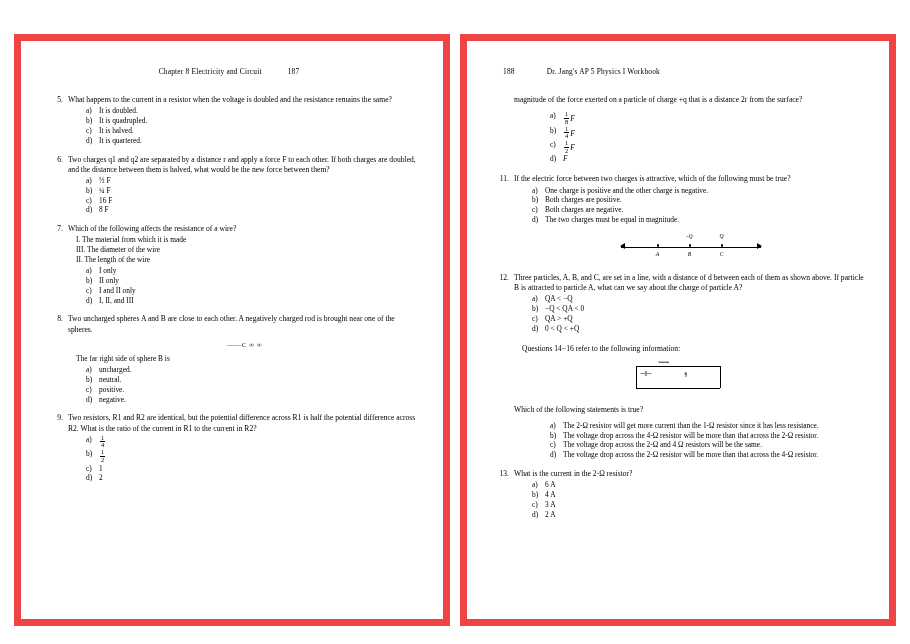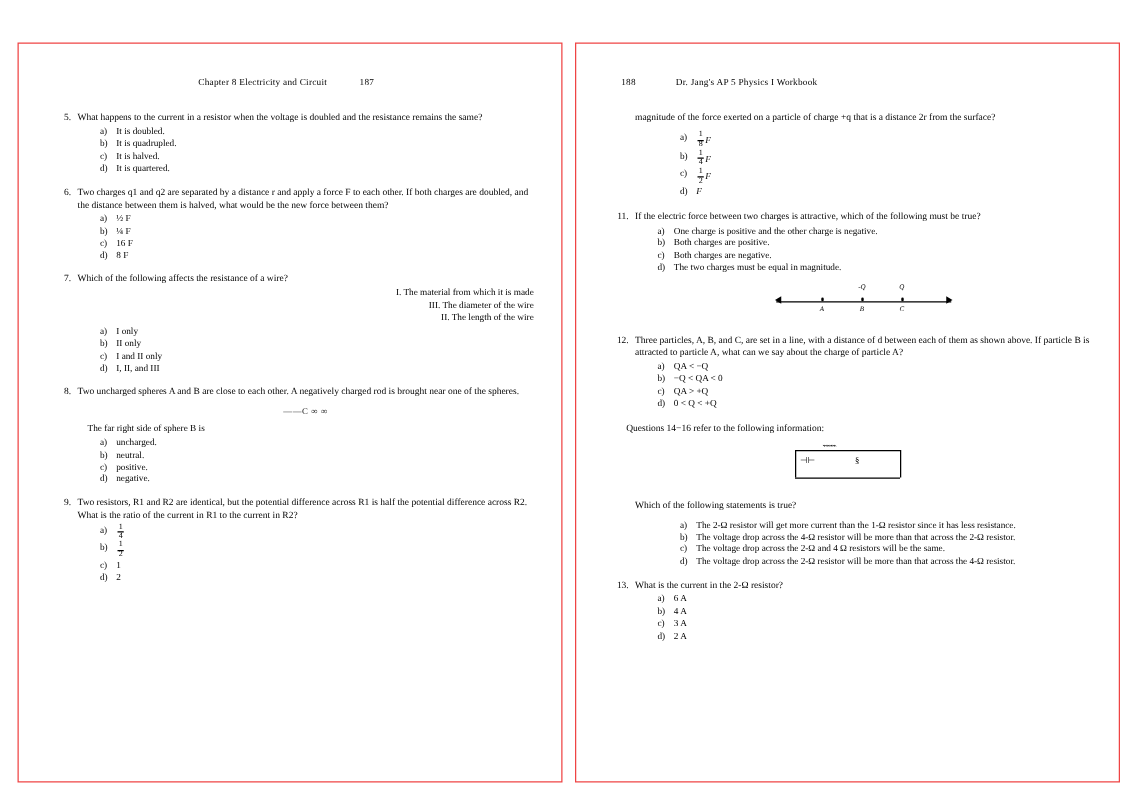--- a/index.html
+++ b/index.html
@@ -18,21 +18,21 @@
     display: flex;
     width: 910px;
     height: 644px;
     box-sizing: border-box;
     padding: 34px 14px 18px 14px;
     gap: 10px;
   }
   .page {
     position: relative;
     flex: 1 1 0;
-    border: 1px solid #ef4444;
+    border: 7px solid #ef4444;
     box-sizing: border-box;
     background: #ffffff;
     padding: 26px 22px 10px 22px;
     overflow: hidden;
   }
   .running-head {
     font-size: 7.4px;
     letter-spacing: 0.2px;
     margin-bottom: 18px;
     height: 10px;
@@ -92,21 +92,20 @@
     width: 13px;
     flex: 0 0 auto;
   }
   .ch-txt {
     flex: 1 1 auto;
   }
   .roman {
     margin: 1px 0 1px 0;
     padding: 0 0 0 8px;
     list-style: none;
-    text-align: right;
   }
   .roman li {
     font-size: 7.4px;
     line-height: 1.33;
   }
   .subnote {
     margin: 3px 0 0 8px;
     font-size: 7.4px;
   }
   .plain-para {
@@ -469,21 +468,21 @@
               </li>
             <li>
                 <span class="ch-lab">d)</span>
                 <span class="ch-txt">0 &lt; Q &lt; +Q</span>
               </li>
           </ul>
         </div>
       </li>
     </ol>
 
-    <div class="sep-note" style="margin-left:18px;">Questions 14−16 refer to the following information:</div>
+    <div class="sep-note" style="margin-left:33px;">Questions 14−16 refer to the following information:</div>
 
     <div class="fig">
       <div class="fig-circuit">
 
         <div class="wire" style="left:38px; top:8px; width:84px; height:0.7px;"></div>
         <div class="wire" style="left:38px; top:30px; width:84px; height:0.7px;"></div>
         <div class="wire" style="left:38px; top:8px; width:0.7px; height:22px;"></div>
         <div class="wire" style="left:122px; top:8px; width:0.7px; height:22px;"></div>
 
         <div class="zig" style="left:60px; top:0px;">⌁⌁⌁⌁</div>

